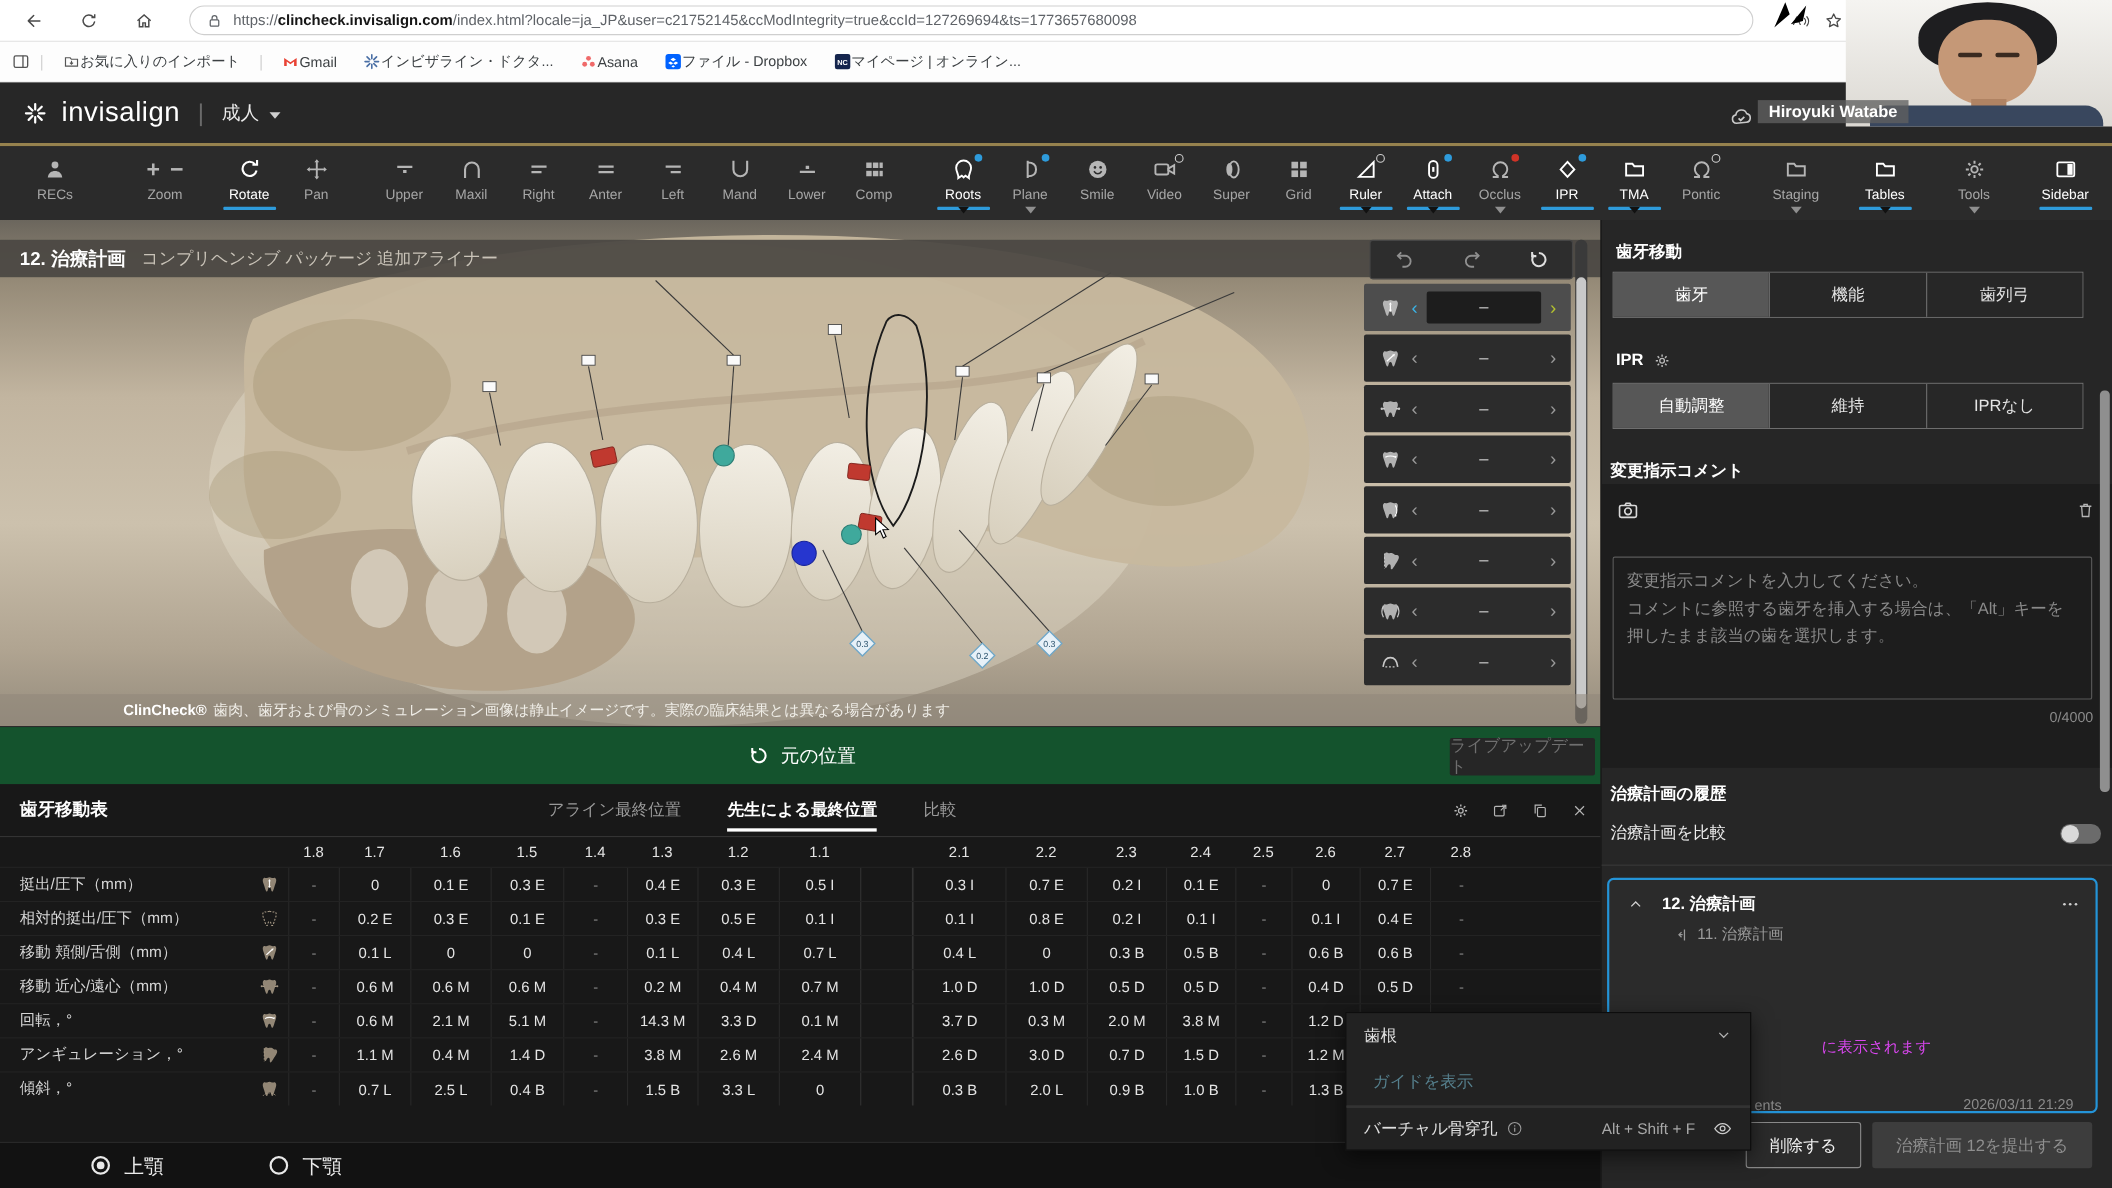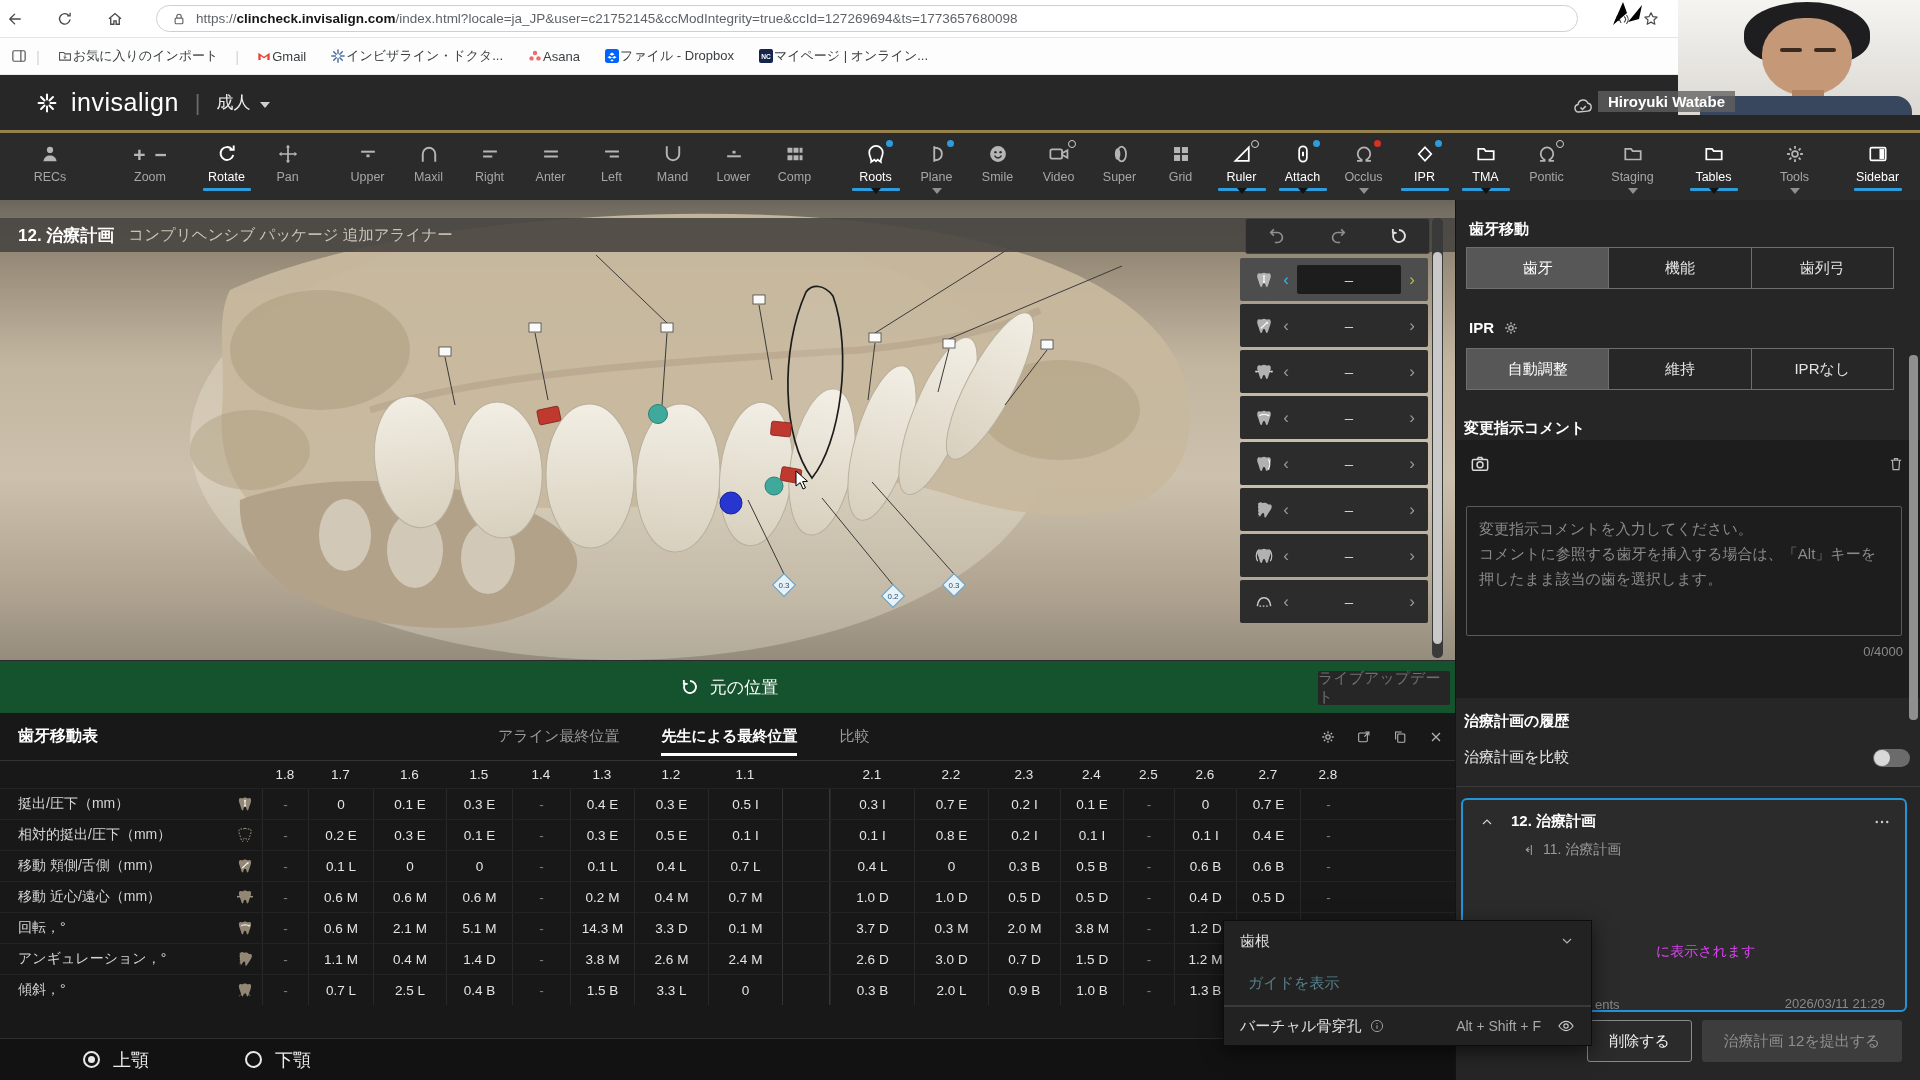--- a/index.html
+++ b/index.html
@@ -7,35 +7,35 @@
          font-family:"Liberation Sans",sans-serif;-webkit-font-smoothing:antialiased;}
   .abs{position:absolute;}
   .ic{display:block;width:22px;height:22px;}
   .ic16 .ic{width:16px;height:16px;}
   .ic18 .ic{width:18px;height:18px;}
   .ic20 .ic{width:20px;height:20px;}
   .icwrap{display:inline-flex;align-items:center;justify-content:center;}
 
   
   #nav-bar{left:0;top:0;width:1920px;height:38px;background:#fff;border-bottom:1px solid #e4e4e4;
-           display:flex;align-items:center;gap:20px;padding-left:0;box-sizing:border-box;}
+           display:flex;align-items:center;gap:20px;padding-left:16px;box-sizing:border-box;}
   .nav-ic{width:30px;height:30px;display:flex;align-items:center;justify-content:center;color:#4a4a4a;border-radius:50%;}
   #addr{height:27px;width:1422px;border:1px solid #cfcfcf;border-radius:14px;background:#fff;
         display:flex;align-items:center;gap:9px;padding:0 14px;box-sizing:border-box;margin-left:6px;color:#5f6368;}
   #addr-url{font-size:13.5px;white-space:nowrap;overflow:hidden;color:#5f6368;}
   #addr-url .dom{color:#161616;font-weight:700;}
   #nav-right{display:flex;align-items:center;gap:12px;margin-left:14px;color:#4a4a4a;}
   #bm-bar{left:0;top:38px;width:1920px;height:37px;background:#fdfdfd;border-bottom:1px solid #e8e8e8;
           display:flex;align-items:center;gap:4px;padding-left:10px;box-sizing:border-box;font-size:13px;color:#3c4043;}
   .bm-item{display:flex;align-items:center;gap:0;padding:3px 9px;border-radius:4px;white-space:nowrap;}
   .bm-sep{color:#d5d5d5;font-size:15px;margin:0 4px;}
 
   
   #app-header{left:0;top:75px;width:1920px;height:58px;background:#272727;border-bottom:3px solid #96824e;
-              display:flex;align-items:center;padding-left:33px;box-sizing:border-box;color:#fff;}
+              display:flex;align-items:center;padding-left:18px;box-sizing:border-box;color:#fff;}
   #brand-text{font-size:25px;letter-spacing:.5px;margin-left:10px;}
   .hdr-sep{color:#6a6a6a;font-size:22px;margin:0 16px;font-weight:300;}
   #patient-type{font-size:17px;color:#ececec;}
   .caret{width:0;height:0;border-left:5px solid transparent;border-right:5px solid transparent;border-top:6px solid #cfcfcf;margin-left:9px;display:inline-block;}
   #cloud-ic{left:1572px;top:96px;color:#c9c9c9;}
 
   
   #toolbar{left:0;top:133px;width:1920px;height:67px;background:#2b2b2b;display:flex;align-items:flex-start;
            padding:6px 0 0 20px;box-sizing:border-box;}
   .tb-sp{flex:0 0 auto;height:1px;}
@@ -850,20 +850,24 @@
             </svg>
           </span>
           <span class="mv-ch l">‹</span>
           <span class="mv-val">–</span>
           <span class="mv-ch r">›</span>
         </div>
       </div>
     <div id="vp-scroll" class="abs">
         <div id="vp-thumb"></div>
       </div>
+    <div id="disclaimer" class="abs">
+      <b>ClinCheck®</b>
+        <span>歯肉、歯牙および骨のシミュレーション画像は静止イメージです。実際の臨床結果とは異なる場合があります</span>
+    </div>
   </div>
 
   <div id="reset-bar" class="abs">
     <div id="reset-btn">
       <span class="icwrap ic20">
           <svg class="ic" viewBox="0 0 24 24" aria-hidden="true">
             <path d="M12 4.8a7.2 7.2 0 1 1-5.2 2.2" fill="none" stroke="currentColor" stroke-width="2.2"></path>
             <path d="M4.6 3.6v4.6h4.6" fill="none" stroke="currentColor" stroke-width="2.2"></path>
           </svg>
         </span>

